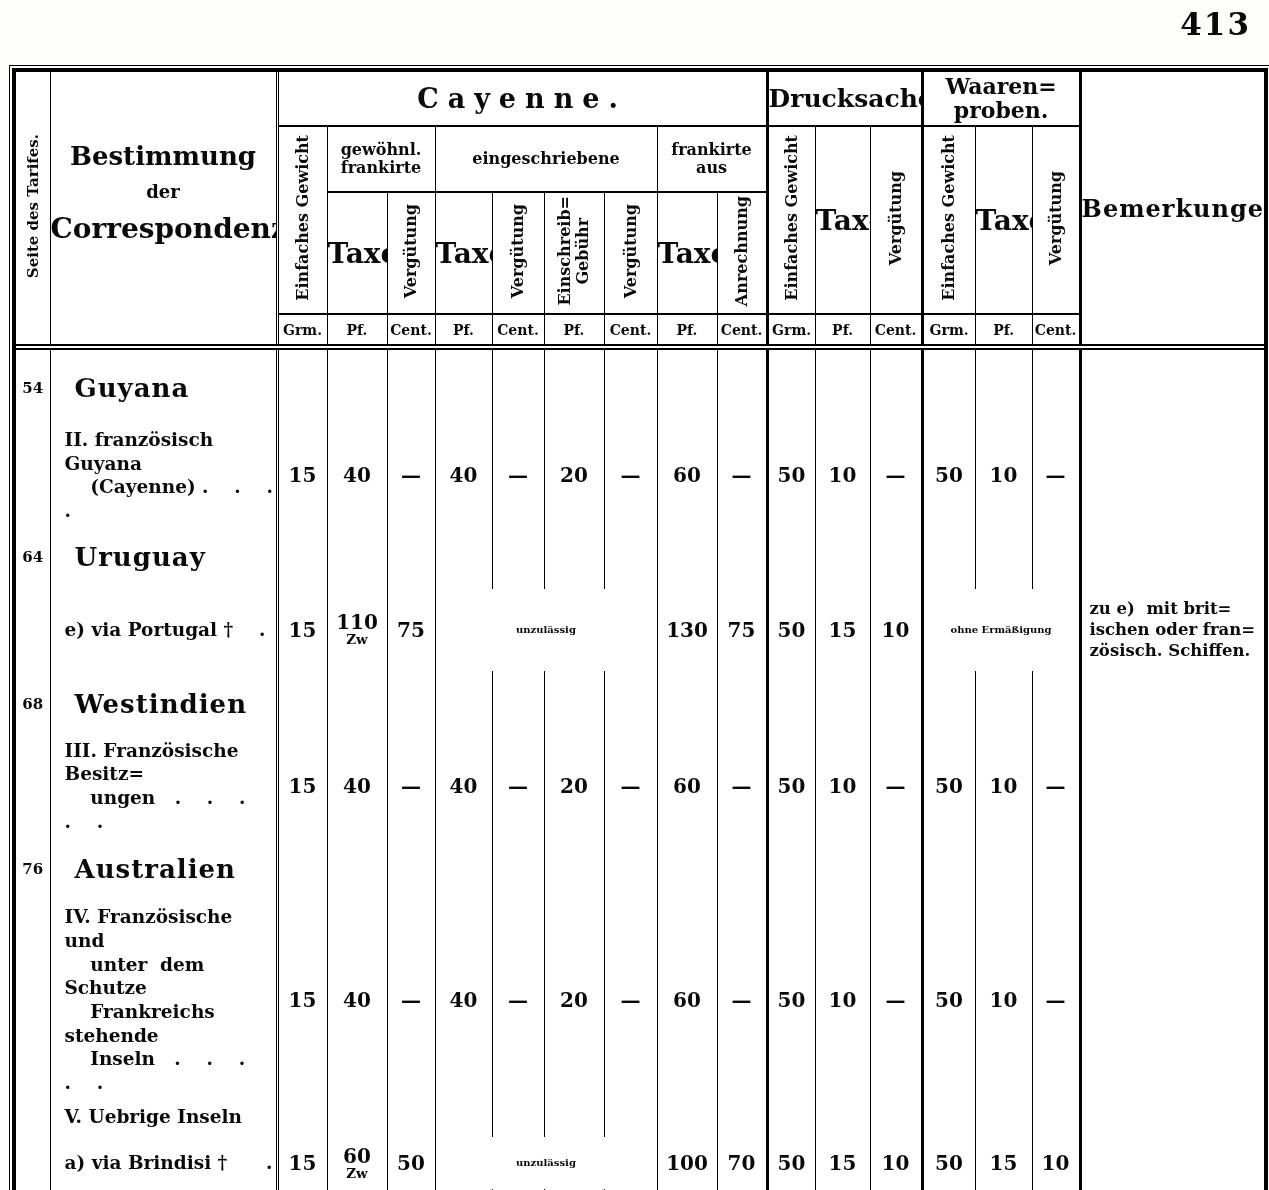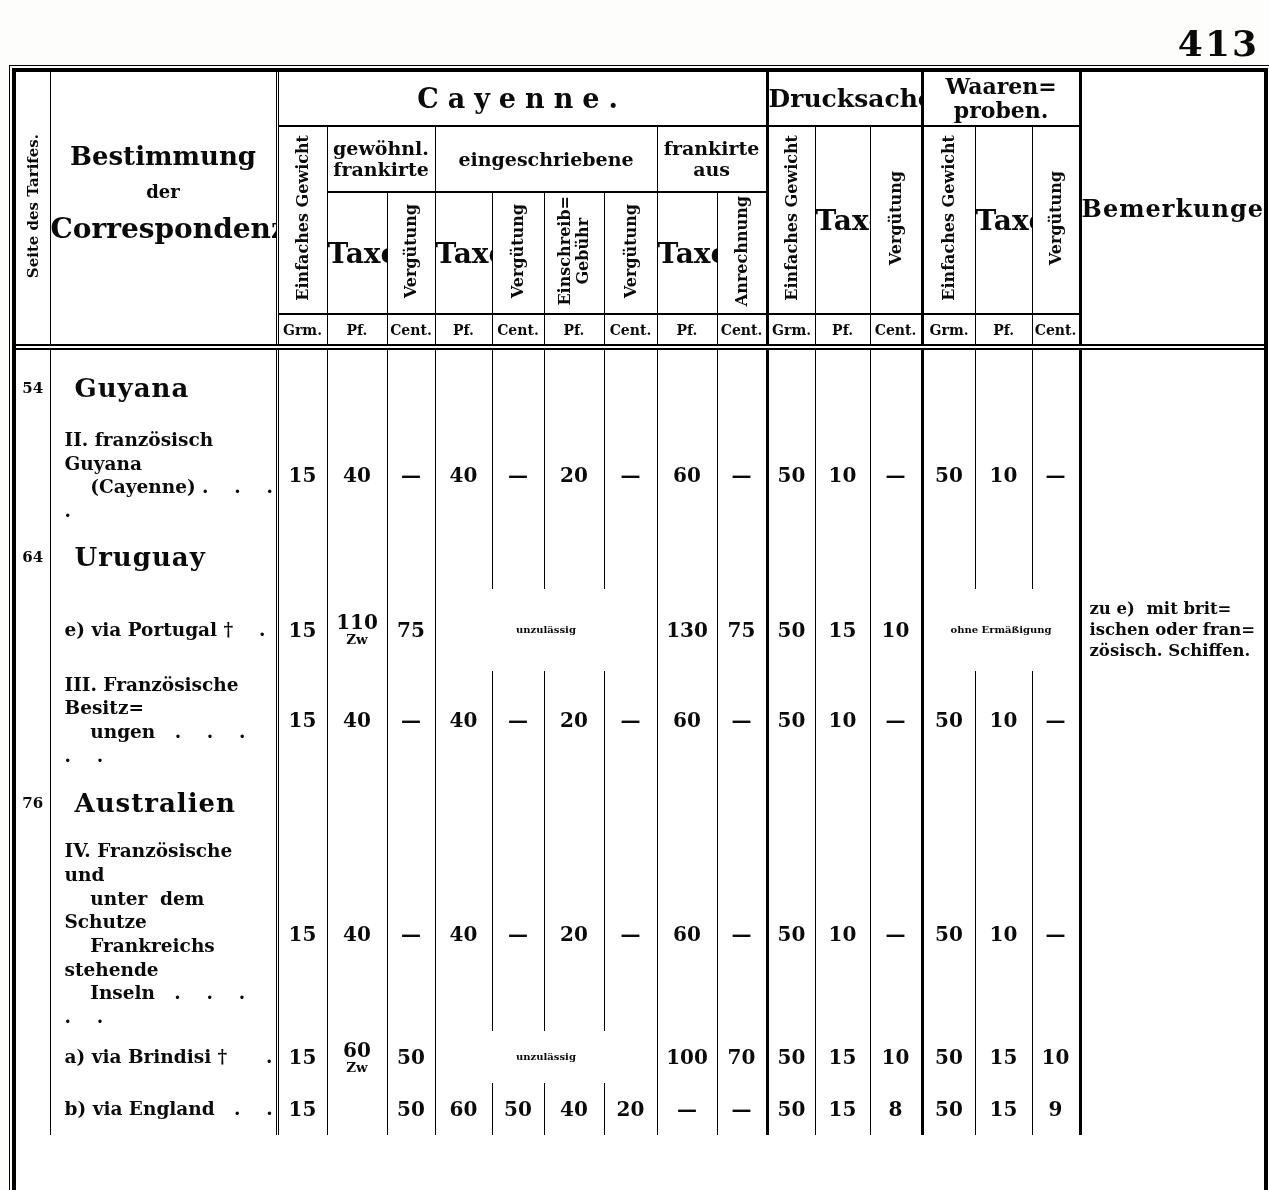--- a/index.html
+++ b/index.html
@@ -1,21 +1,21 @@
 <!DOCTYPE html>
 <html><head>
 <meta charset="utf-8">
 <style>
   html,body { margin:0; padding:0; }
   .page {
     position:relative; width:1269px; height:1190px; overflow:hidden;
     background:#fdfdfb; color:#0a0a0a;
     font-family:"DejaVu Serif", serif; font-weight:bold;
   }
-  .page-number { position:absolute; top:6px; right:10px; font-size:36px; letter-spacing:2px;margin-top:16px; }
+  .page-number { position:absolute; top:6px; right:18px; font-size:31px; letter-spacing:2px; }
   .sheet {
     position:absolute; top:68px; left:12px; width:1248px; height:1300px;
     border:4px solid #000; outline:1px solid #000; outline-offset:2px; background:#fff;
   }
   table { border-collapse:collapse; table-layout:fixed; width:1248px; }
   td, th { padding:0; border-left:1px solid #000; font-weight:bold; overflow:hidden; }
   .c1 { border-left:none; }
   .g2 { border-left:3px double #000; }
   .g3 { border-left:3px solid #000; }
   .hb { border-bottom:2px solid #000; }
@@ -23,21 +23,21 @@
 
   .double-rule { height:2px; border-top:2px solid #000; border-bottom:2px solid #000; background:#fff; }
 
   .vert { writing-mode:vertical-rl; transform:rotate(180deg); display:inline-block;
           white-space:pre-line; line-height:1.1; font-weight:bold; }
 
   .h-group   { font-size:25px; }
   .h-briefe  { font-size:27px; letter-spacing:9px; }
   .h-waaren  { font-size:22px; white-space:pre-line; line-height:1.05; }
   .h-bem     { font-size:24px; letter-spacing:1px; }
-  .h-sub     { font-size:19px; white-space:pre-line; line-height:1.1; }
+  .h-sub     { font-size:16px; white-space:pre-line; line-height:1.1; }
   .h-taxe    { font-size:28px;margin-left:11px; }
   .h-vlabel  { font-size:16px; }
   .h-seite   { font-size:15px; }
   .h-best1 { font-size:26px; display:block; }
   .h-best2 { font-size:18px; display:block; margin:10px 0; }
   .h-best3 { font-size:28px; display:block; }
   .u  { border-top:2px solid #000; font-size:14px; text-align:center; vertical-align:middle;
         font-family:"DejaVu Serif", serif; }
 
   .pagenum   { font-size:15px; text-align:center; vertical-align:middle; }
@@ -249,20 +249,40 @@
         <td class="val">75</td>
         <td class="g3 val">50</td>
         <td class="val">15</td>
         <td class="val">10</td>
         <td class="g3 note" colspan="3">ohne Ermäßigung</td>
         <td class="g3 bem-note">zu e)  mit brit=
 ischen oder fran=
 zösisch. Schiffen.</td>
       </tr>
 
+      <tr class="s3">
+        <td class="c1 pagenum">68</td>
+        <td class="sec-title">Westindien</td>
+        <td class="g2"></td>
+            <td></td>
+            <td></td>
+            <td></td>
+            <td></td>
+            <td></td>
+            <td></td>
+            <td></td>
+            <td></td>
+        <td class="g3"></td>
+            <td></td>
+            <td></td>
+        <td class="g3"></td>
+            <td></td>
+            <td></td>
+        <td class="g3"></td>
+      </tr>
       <tr class="r3">
         <td class="c1"></td>
         <td class="lbl">III. Französische Besitz=
     ungen   .    .    .    .    .</td>
         <td class="g2 val">15</td>
         <td class="val">40</td>
         <td class="val">—</td>
         <td class="val">40</td>
         <td class="val">—</td>
         <td class="val">20</td>
@@ -315,20 +335,40 @@
         <td class="val">—</td>
         <td class="g3 val">50</td>
         <td class="val">10</td>
         <td class="val">—</td>
         <td class="g3 val">50</td>
         <td class="val">10</td>
         <td class="val">—</td>
         <td class="g3"></td>
       </tr>
 
+      <tr class="r5">
+        <td class="c1"></td>
+        <td class="lbl">V. Uebrige Inseln</td>
+        <td class="g2"></td>
+            <td></td>
+            <td></td>
+            <td></td>
+            <td></td>
+            <td></td>
+            <td></td>
+            <td></td>
+            <td></td>
+        <td class="g3"></td>
+            <td></td>
+            <td></td>
+        <td class="g3"></td>
+            <td></td>
+            <td></td>
+        <td class="g3"></td>
+      </tr>
 
       <tr class="r6">
         <td class="c1"></td>
         <td class="lbl">a) via Brindisi †      .</td>
         <td class="g2 val">15</td>
         <td class="val">
           <span class="main">60</span>
           <span class="sub">Zw</span>
         </td>
         <td class="val">50</td>

